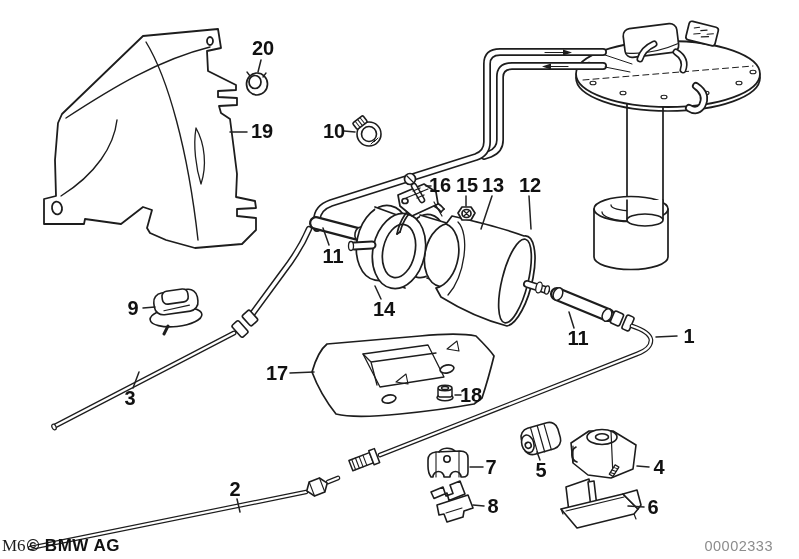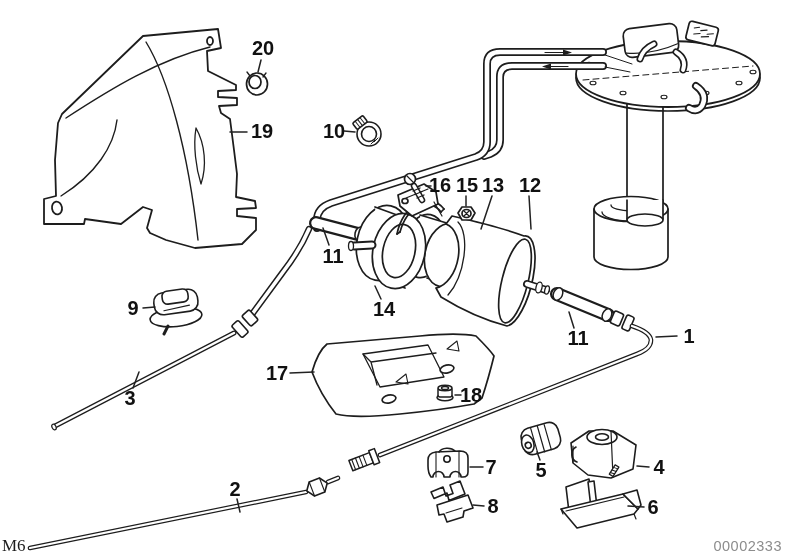--- a/index.html
+++ b/index.html
@@ -3,21 +3,21 @@
 <meta charset="utf-8">
 <style>
   html,body{margin:0;padding:0;background:#fff;}
   .stage{position:relative;width:799px;height:559px;background:#ffffff;overflow:hidden;
          font-family:"Liberation Sans",sans-serif;}
   svg{position:absolute;left:0;top:0;}
   .callout{font-family:"Liberation Sans",sans-serif;font-weight:bold;font-size:20px;fill:#111;}
   .footer-left{position:absolute;left:2px;bottom:3px;display:flex;align-items:flex-end;gap:1px;}
   .doc-code{font-family:"Liberation Serif",serif;font-size:17px;color:#1d1d1d;}
   .copyright{font-family:"Liberation Sans",sans-serif;font-weight:bold;font-size:17px;color:#111;letter-spacing:.5px;}
-  .drawing-number{position:absolute;right:17px;bottom:5px;font-size:14.5px;color:#8c8c8c;letter-spacing:.5px;}
+  .drawing-number{position:absolute;right:26px;bottom:5px;font-size:14.5px;color:#8c8c8c;letter-spacing:.5px;}
 </style>
 </head>
 <body>
 
 <div class="stage">
 <svg viewBox="0 0 799 559" width="799" height="559" stroke-linecap="round" stroke-linejoin="round">
 
   <g stroke="#1d1d1d" stroke-width="1.8" fill="none">
     <path fill="#fff" d="M 62,114 L 143,36 L 218,29 L 221,48 L 207,51 L 208,71 L 236,85 L 236,90 L 218,91 L 218,97 L 237,98 L 237,105 L 219,106 L 221,113 L 230,119 L 234,150 L 237,174 L 236,197 L 255,201 L 256,208 L 237,209 L 237,216 L 256,218 L 256,230 L 242,244 L 195,248 L 166,240 L 150,233 L 147,228 L 152,210 L 143,207 L 121,224 L 85,219 L 84,224 L 44,224 L 44,199 L 56,196 L 55,160 L 58,123 Z"></path>
     <path stroke-width="1.4" d="M 146,42 C 168,78 188,150 198,240"></path>
@@ -316,15 +316,16 @@
     <text class="callout" x="440" y="185" dominant-baseline="central">16</text>
     <text class="callout" x="277" y="373" dominant-baseline="central">17</text>
     <text class="callout" x="471" y="395" dominant-baseline="central">18</text>
     <text class="callout" x="262" y="131" dominant-baseline="central">19</text>
     <text class="callout" x="263" y="48" dominant-baseline="central">20</text>
   </g>
 </svg>
 
   <div class="footer-left">
     <span class="doc-code">M6</span>
+      <span class="copyright">© BMW AG</span>
   </div>
   <div class="drawing-number">00002333</div>
 </div>
 
 </body></html>

